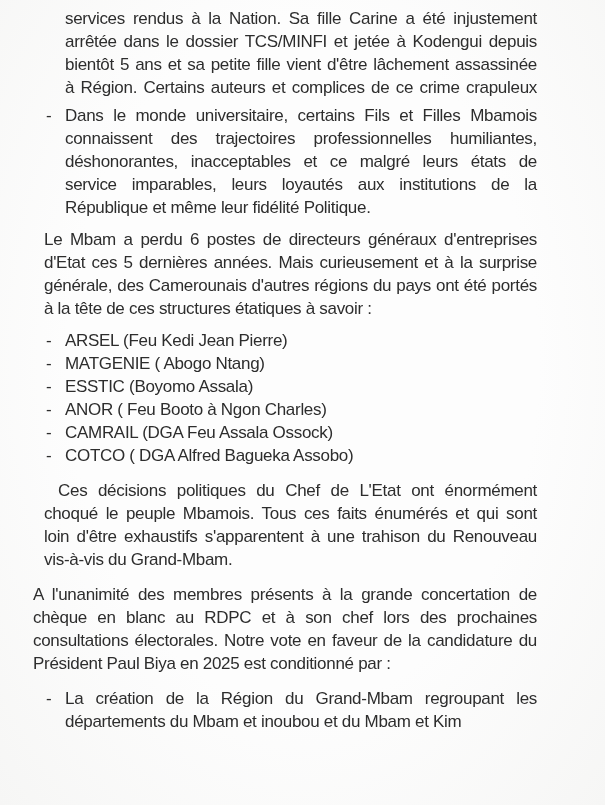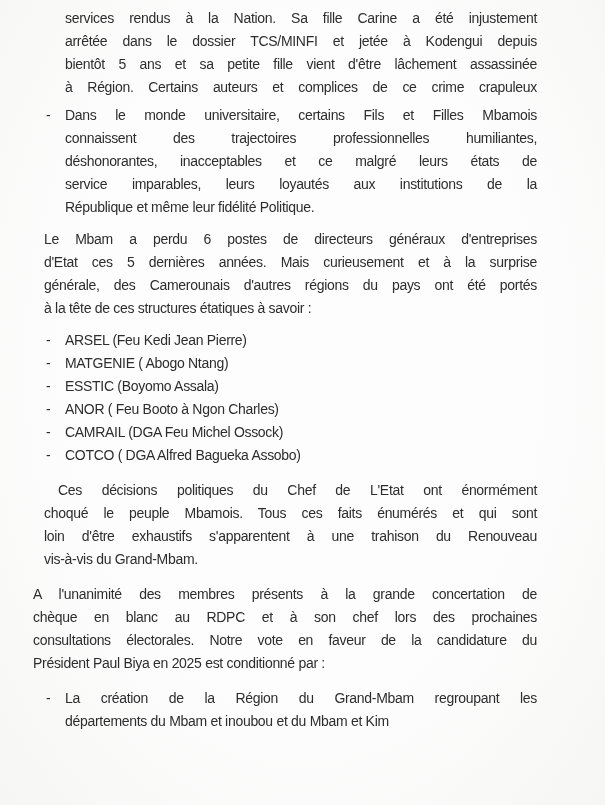--- a/index.html
+++ b/index.html
@@ -4,21 +4,21 @@
 <style>
   html,body{margin:0;padding:0;}
   .page{
     position:relative;
     width:605px;height:805px;
     box-sizing:border-box;
     padding-top:7px;
     background:radial-gradient(ellipse at 50% 45%, #fdfdfd 55%, #f6f6f5 100%);
     color:#2d2d2d;
     font-family:"Liberation Sans", sans-serif;
-    font-size:14px;
+    font-size:17px;
     letter-spacing:-0.3px;
     line-height:23px;
     overflow:hidden;
   }
   .block{margin-right:68px;}
   .ln{
     text-align:justify;
     text-align-last:justify;
     white-space:nowrap;
     overflow:visible;
@@ -75,21 +75,21 @@
     <div class="bullet">
       <span class="marker">-</span>
       <div class="ln last">ESSTIC (Boyomo Assala)</div>
     </div>
     <div class="bullet">
       <span class="marker">-</span>
       <div class="ln last">ANOR ( Feu Booto à Ngon Charles)</div>
     </div>
     <div class="bullet">
       <span class="marker">-</span>
-      <div class="ln last">CAMRAIL (DGA Feu Michel Ossock)</div>
+      <div class="ln last">CAMRAIL (DGA Feu Assala Ossock)</div>
     </div>
     <div class="bullet">
       <span class="marker">-</span>
       <div class="ln last">COTCO ( DGA Alfred Bagueka Assobo)</div>
     </div>
   </div>
 
   <div class="block para-mid2">
     <div class="ln firstline">Ces décisions politiques du Chef de L'Etat ont énormément</div>
     <div class="ln">choqué le peuple Mbamois. Tous ces faits énumérés et qui sont</div>

